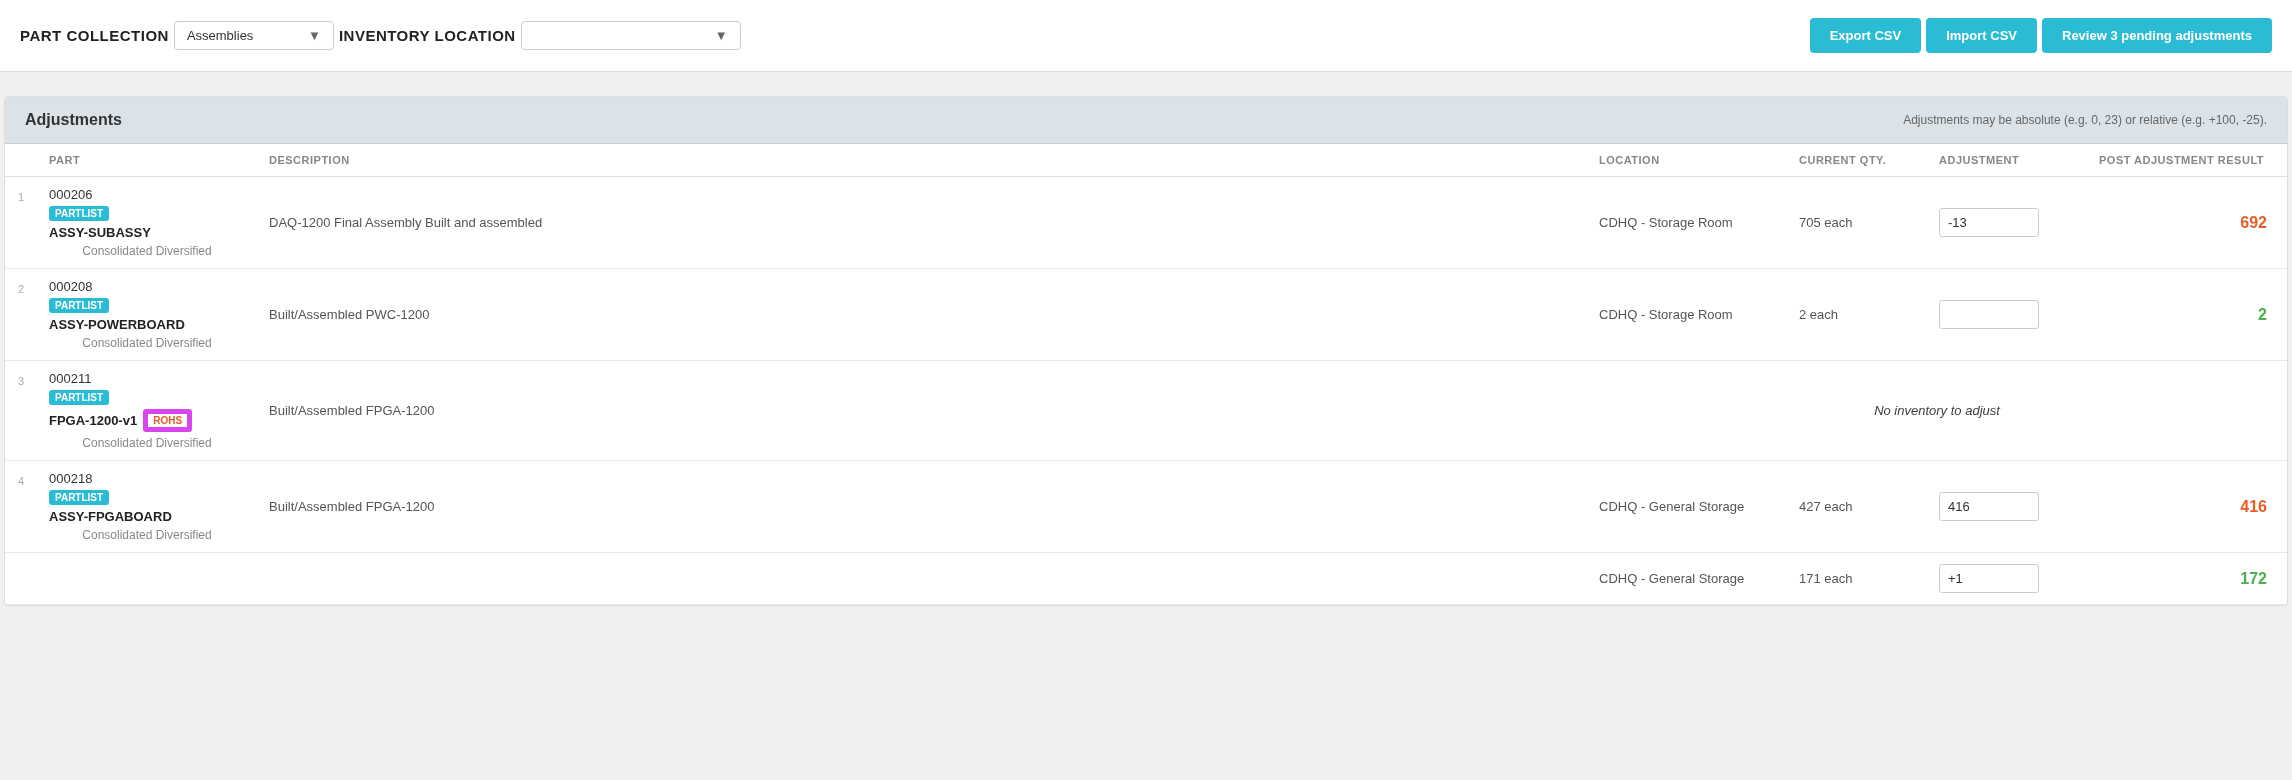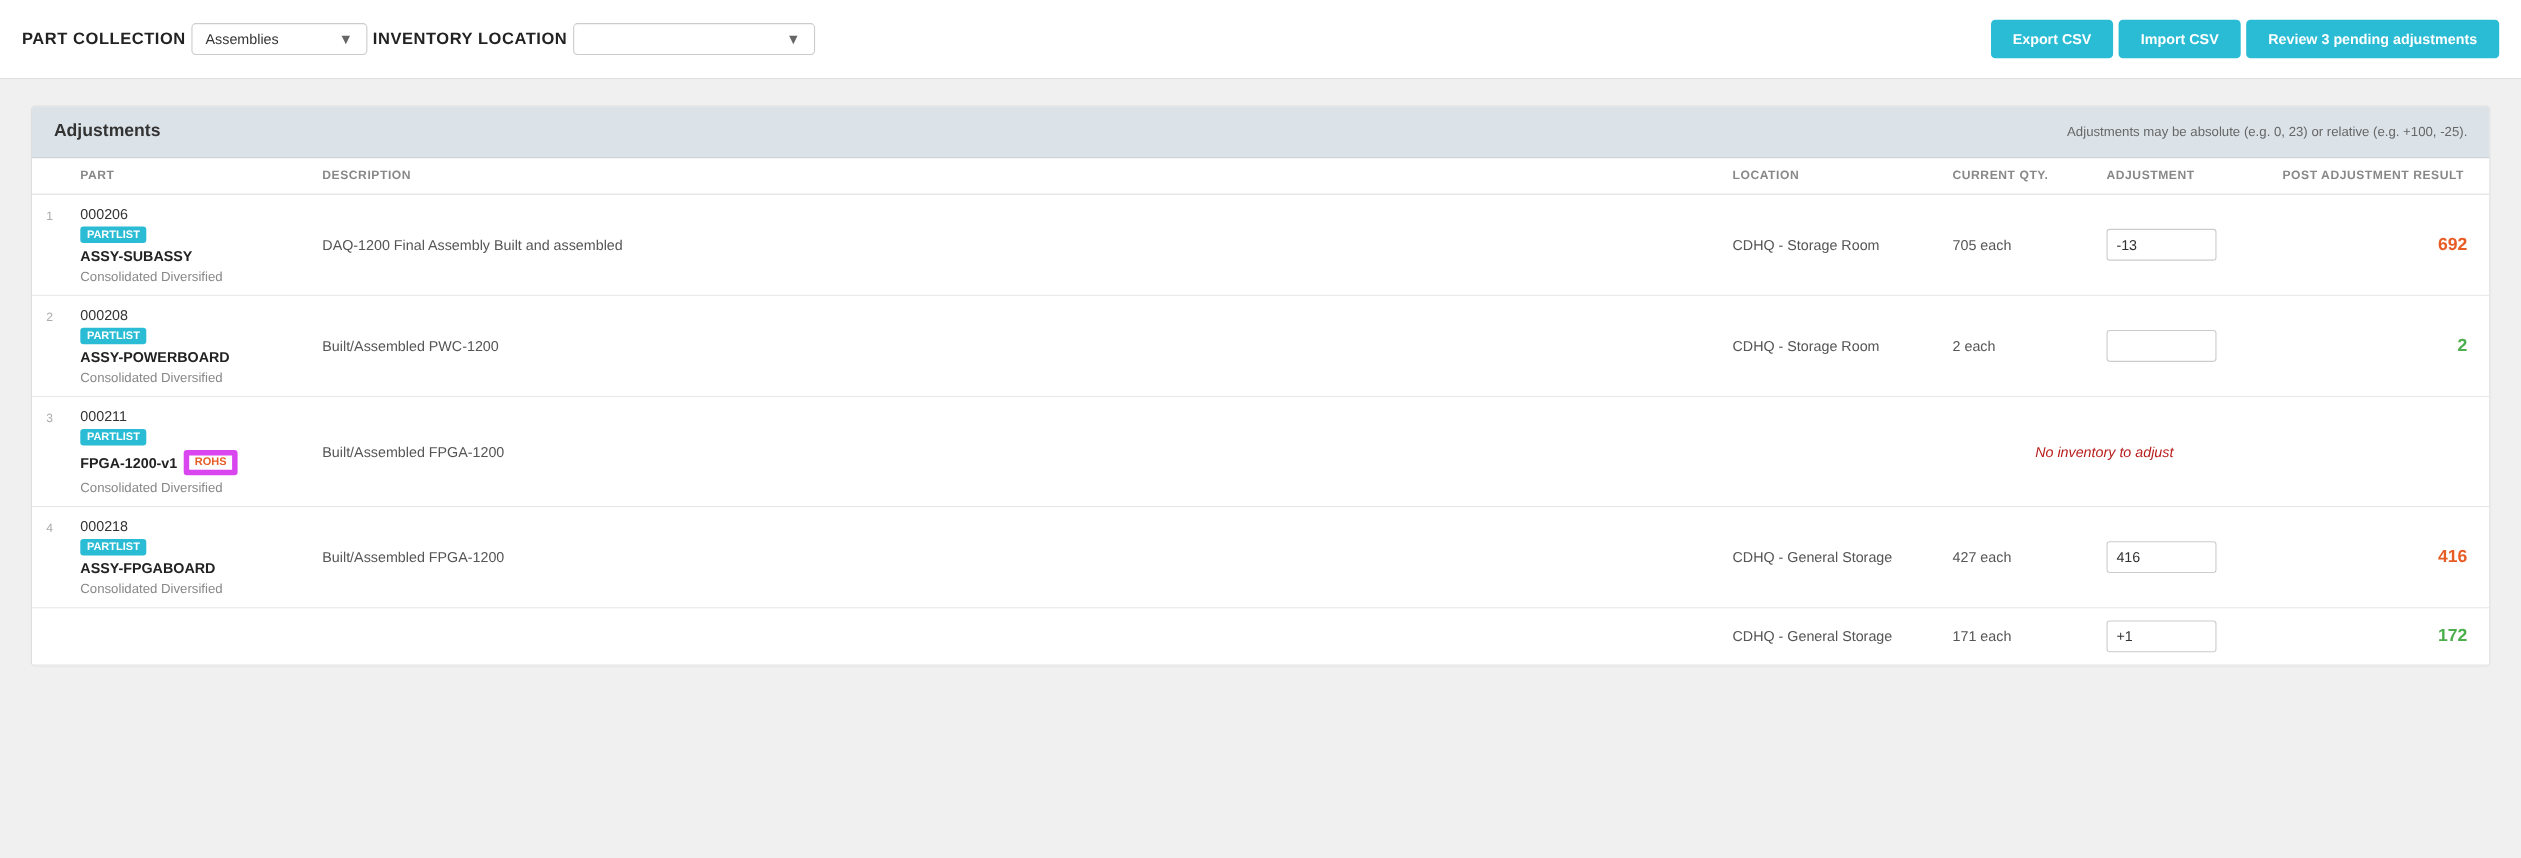--- a/index.html
+++ b/index.html
@@ -64,21 +64,21 @@
       cursor: pointer;
       white-space: nowrap;
     }
     .btn-blue {
       background: #29bcd4;
       color: #fff;
     }
 
     
     .main-content {
-      padding: 24px 28px;
+      padding: 24px 4px;
     }
 
     
     .adjustments-table {
       background: #fff;
       border: 1px solid #ddd;
       border-radius: 4px;
       overflow: hidden;
     }
     .table-header-row {
@@ -157,20 +157,21 @@
       width: fit-content;
     }
     .part-name {
       font-size: 13px;
       font-weight: 700;
       color: #222;
     }
     .part-company {
       font-size: 12px;
       color: #888;
+      text-align: center;
     }
     .part-name-row {
       display: flex;
       align-items: center;
       gap: 6px;
     }
     .rohs-badge {
       display: inline-block;
       background: #fff;
       color: #e85d26;
@@ -213,21 +214,21 @@
       padding: 0 20px;
       font-size: 16px;
       font-weight: 600;
       text-align: right;
     }
     .post-adj-red { color: #e85d26; }
     .post-adj-green { color: #4cae4c; }
 
     .no-inventory-cell {
       padding: 0 12px;
-      color: #b91c1c;
+      color: #404040;
       font-style: italic;
       font-size: 13px;
       grid-column: 4 / 8;
       text-align: center;
     }
 
     
     .sub-row {
       display: grid;
       grid-template-columns: 32px 220px 1fr 200px 140px 160px 200px;

